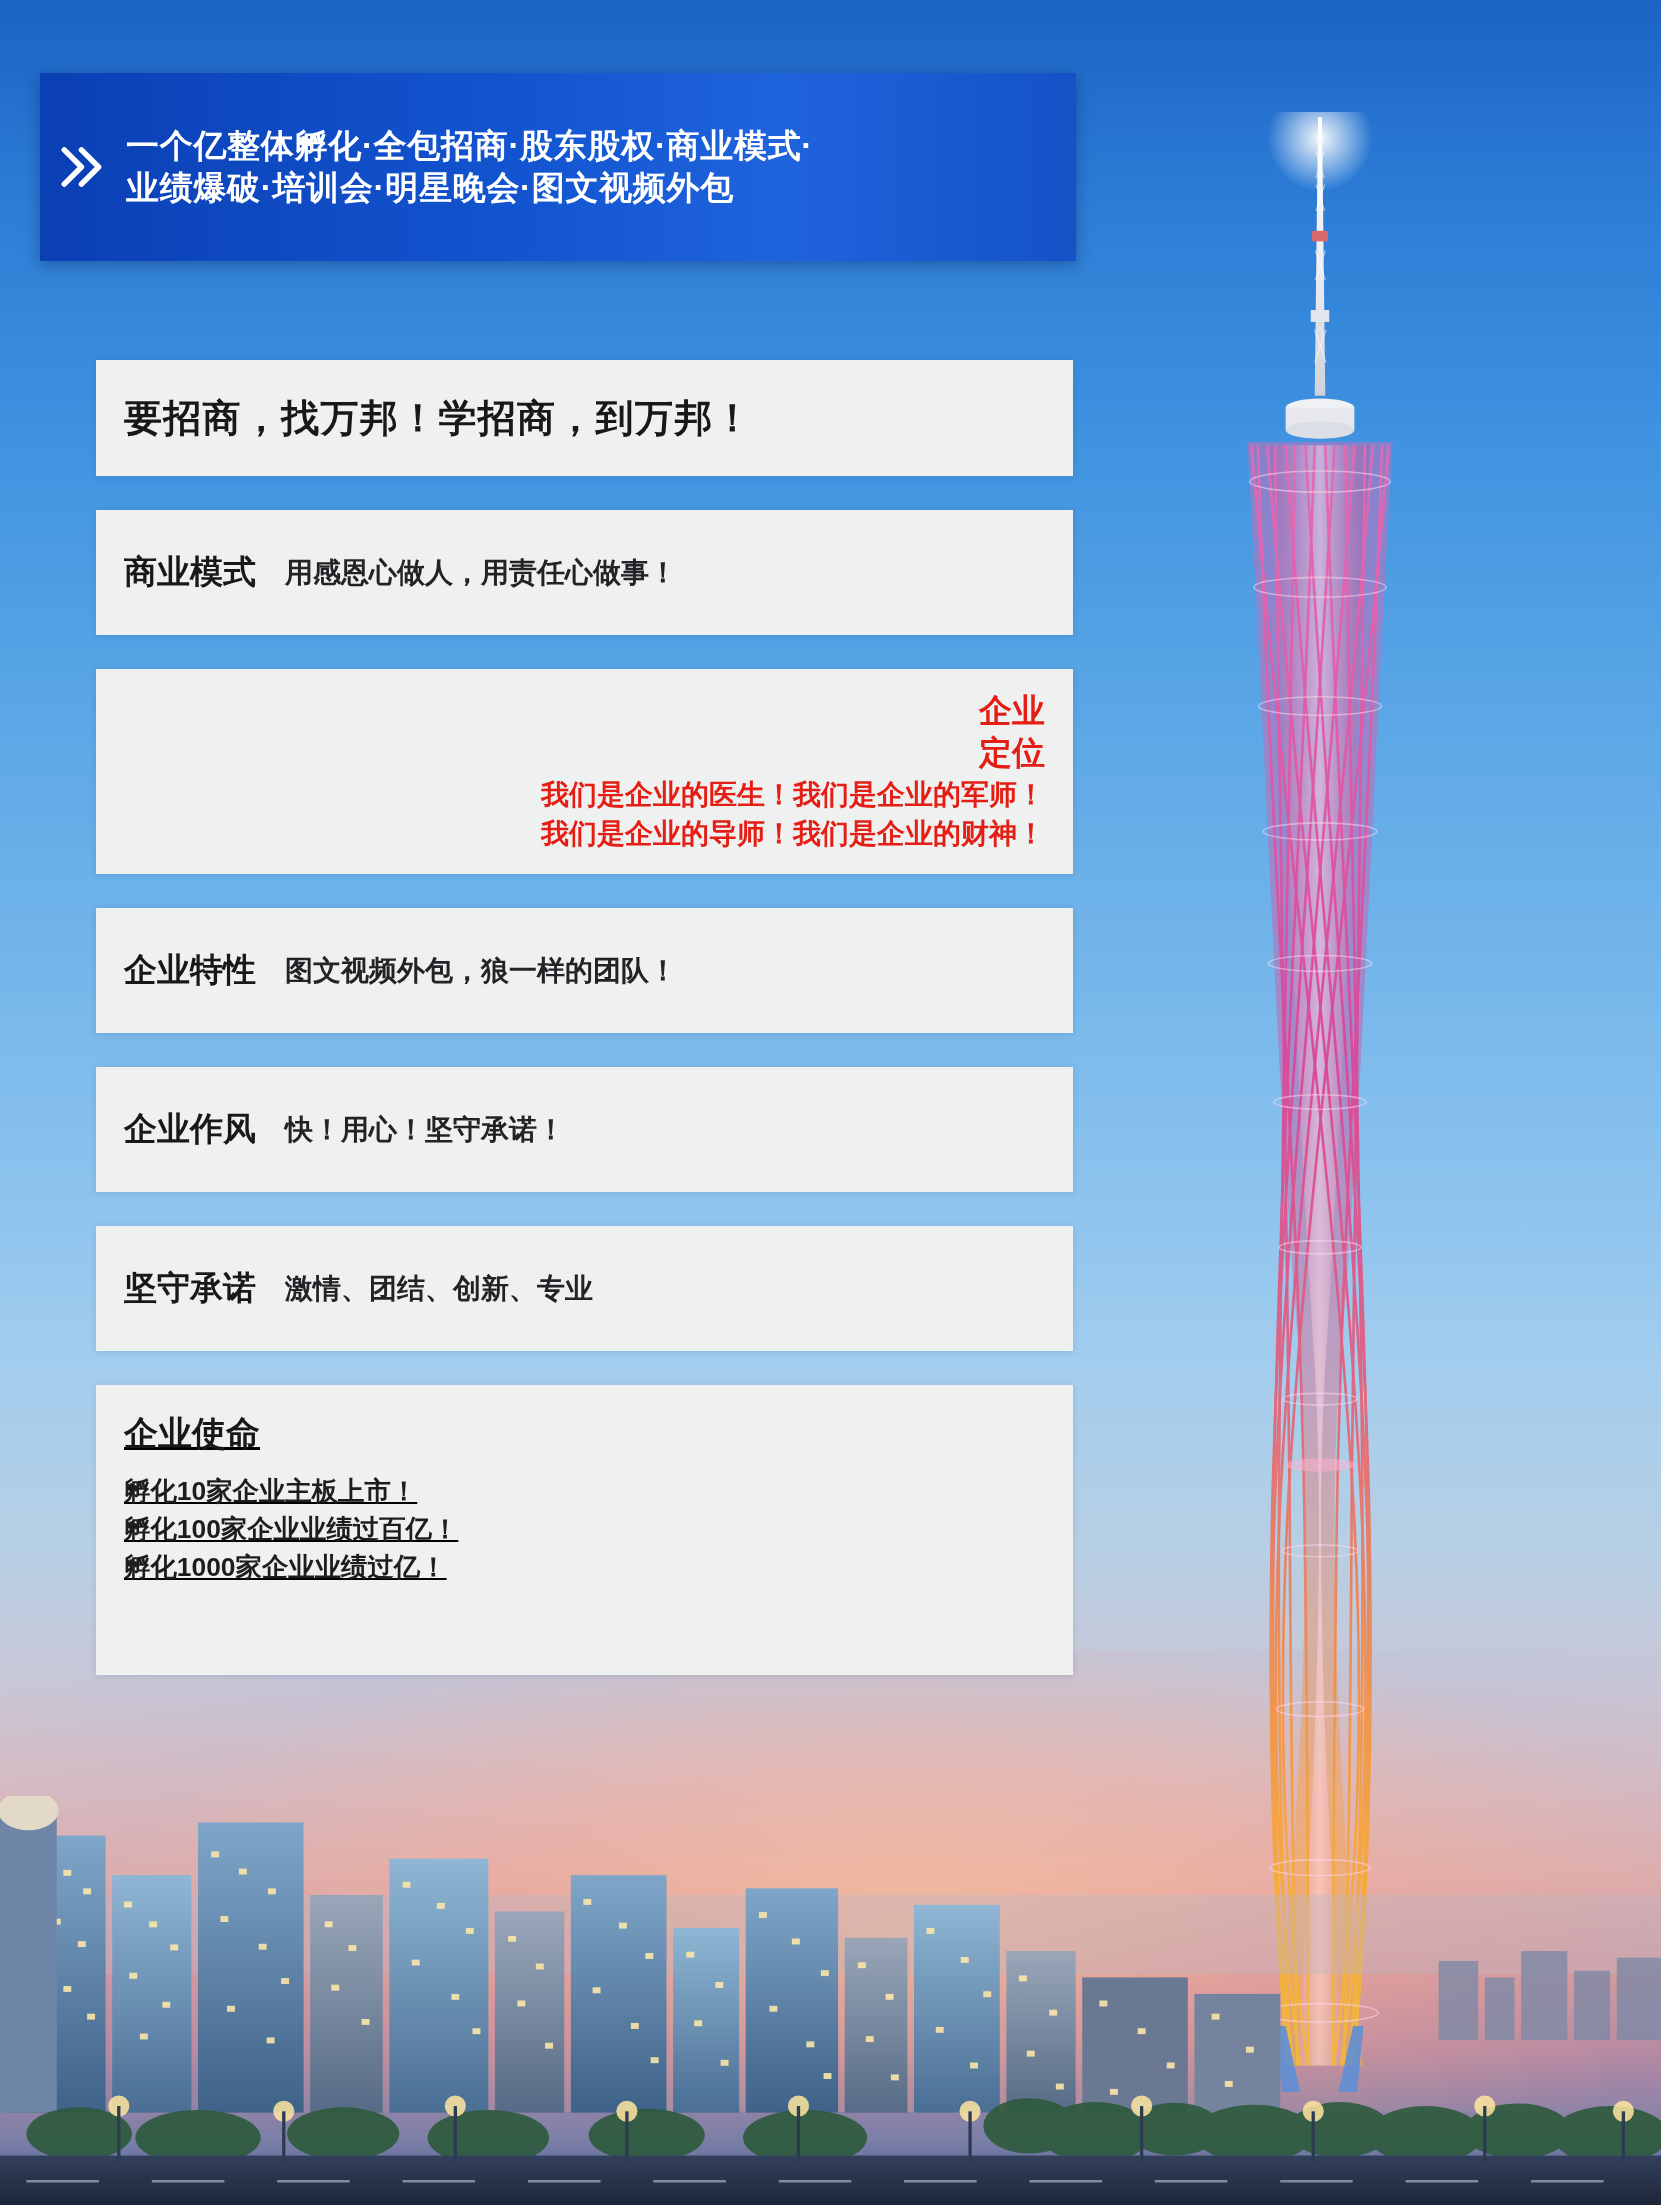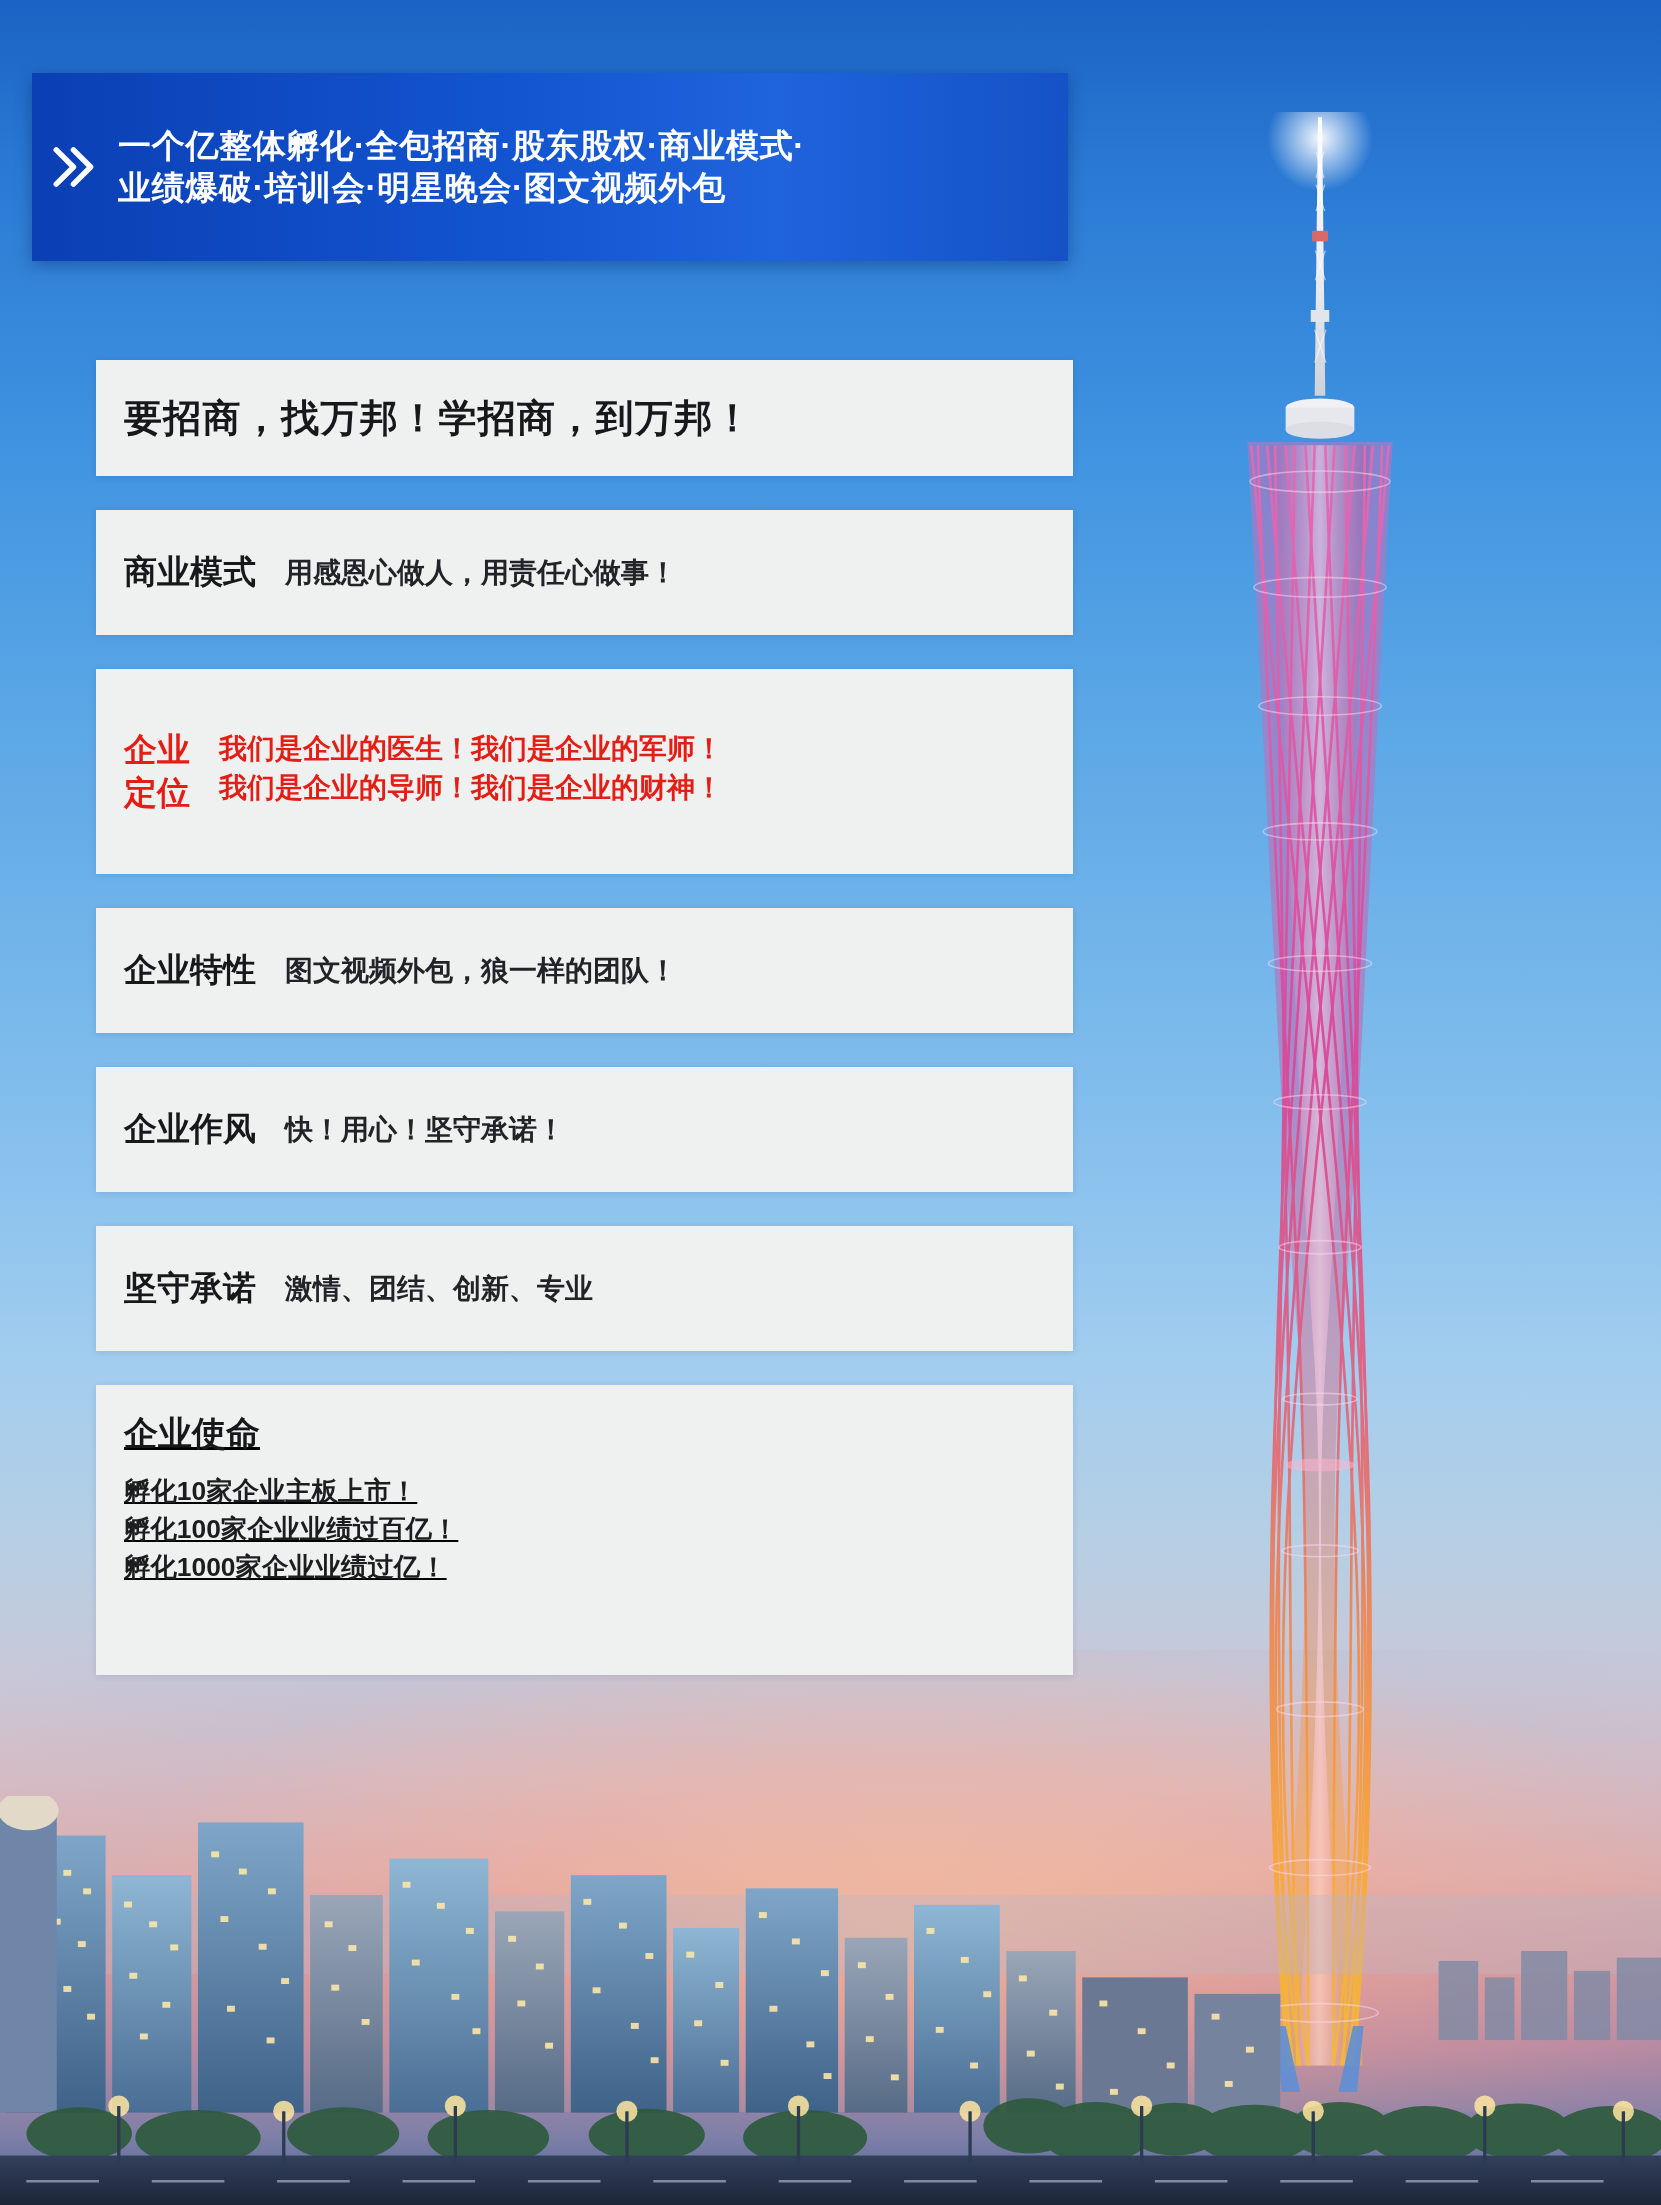--- a/index.html
+++ b/index.html
@@ -67,21 +67,21 @@
     bottom: 0;
     width: 100%;
     height: 409px;
     pointer-events: none;
   }
   .cityscape svg { display: block; width: 100%; height: 100%; }
 
   
   .top-banner {
     position: absolute;
-    left: 32px;
+    left: 40px;
     top: 73px;
     width: 1036px;
     height: 188px;
     background: linear-gradient(90deg, #0b3fb4 0%, #1254cf 45%, #1f63dd 72%, #1452c6 100%);
     box-shadow: 0 4px 14.5px rgba(0, 20, 80, 0.35);
     display: flex;
     align-items: center;
   }
   .top-banner .chev {
     flex: 0 0 auto;
@@ -141,21 +141,21 @@
   }
   .value {
     font-size: 28px;
     font-weight: bold;
     color: #222326;
     margin-left: 29px;
     white-space: nowrap;
   }
 
   
-  .pos-row { display: flex; align-items: flex-start; width: 100%; }
+  .pos-row { display: flex; align-items: flex-end; width: 100%; flex-direction: column; }
   .pos-label {
     flex: 0 0 auto;
     color: #e41e14;
     font-size: 33px;
     font-weight: bold;
     line-height: 1.28;
     white-space: nowrap;
   }
   .pos-lines {
     margin-left: 29px;

